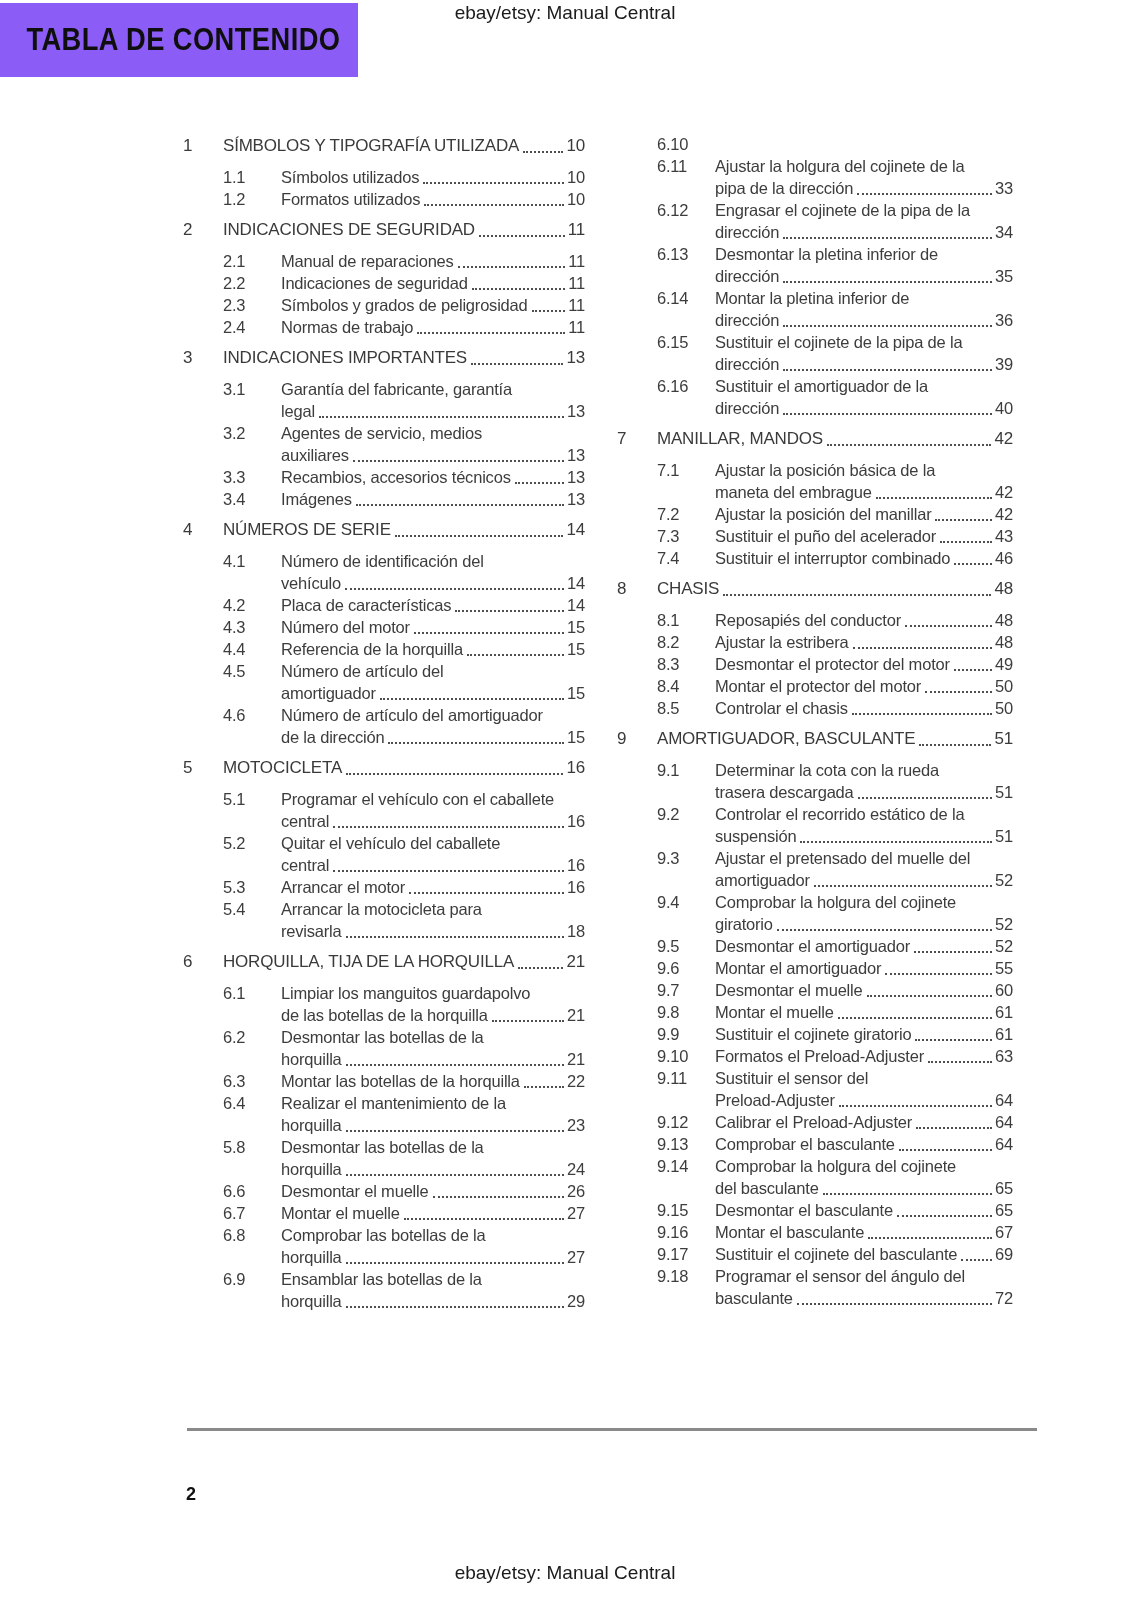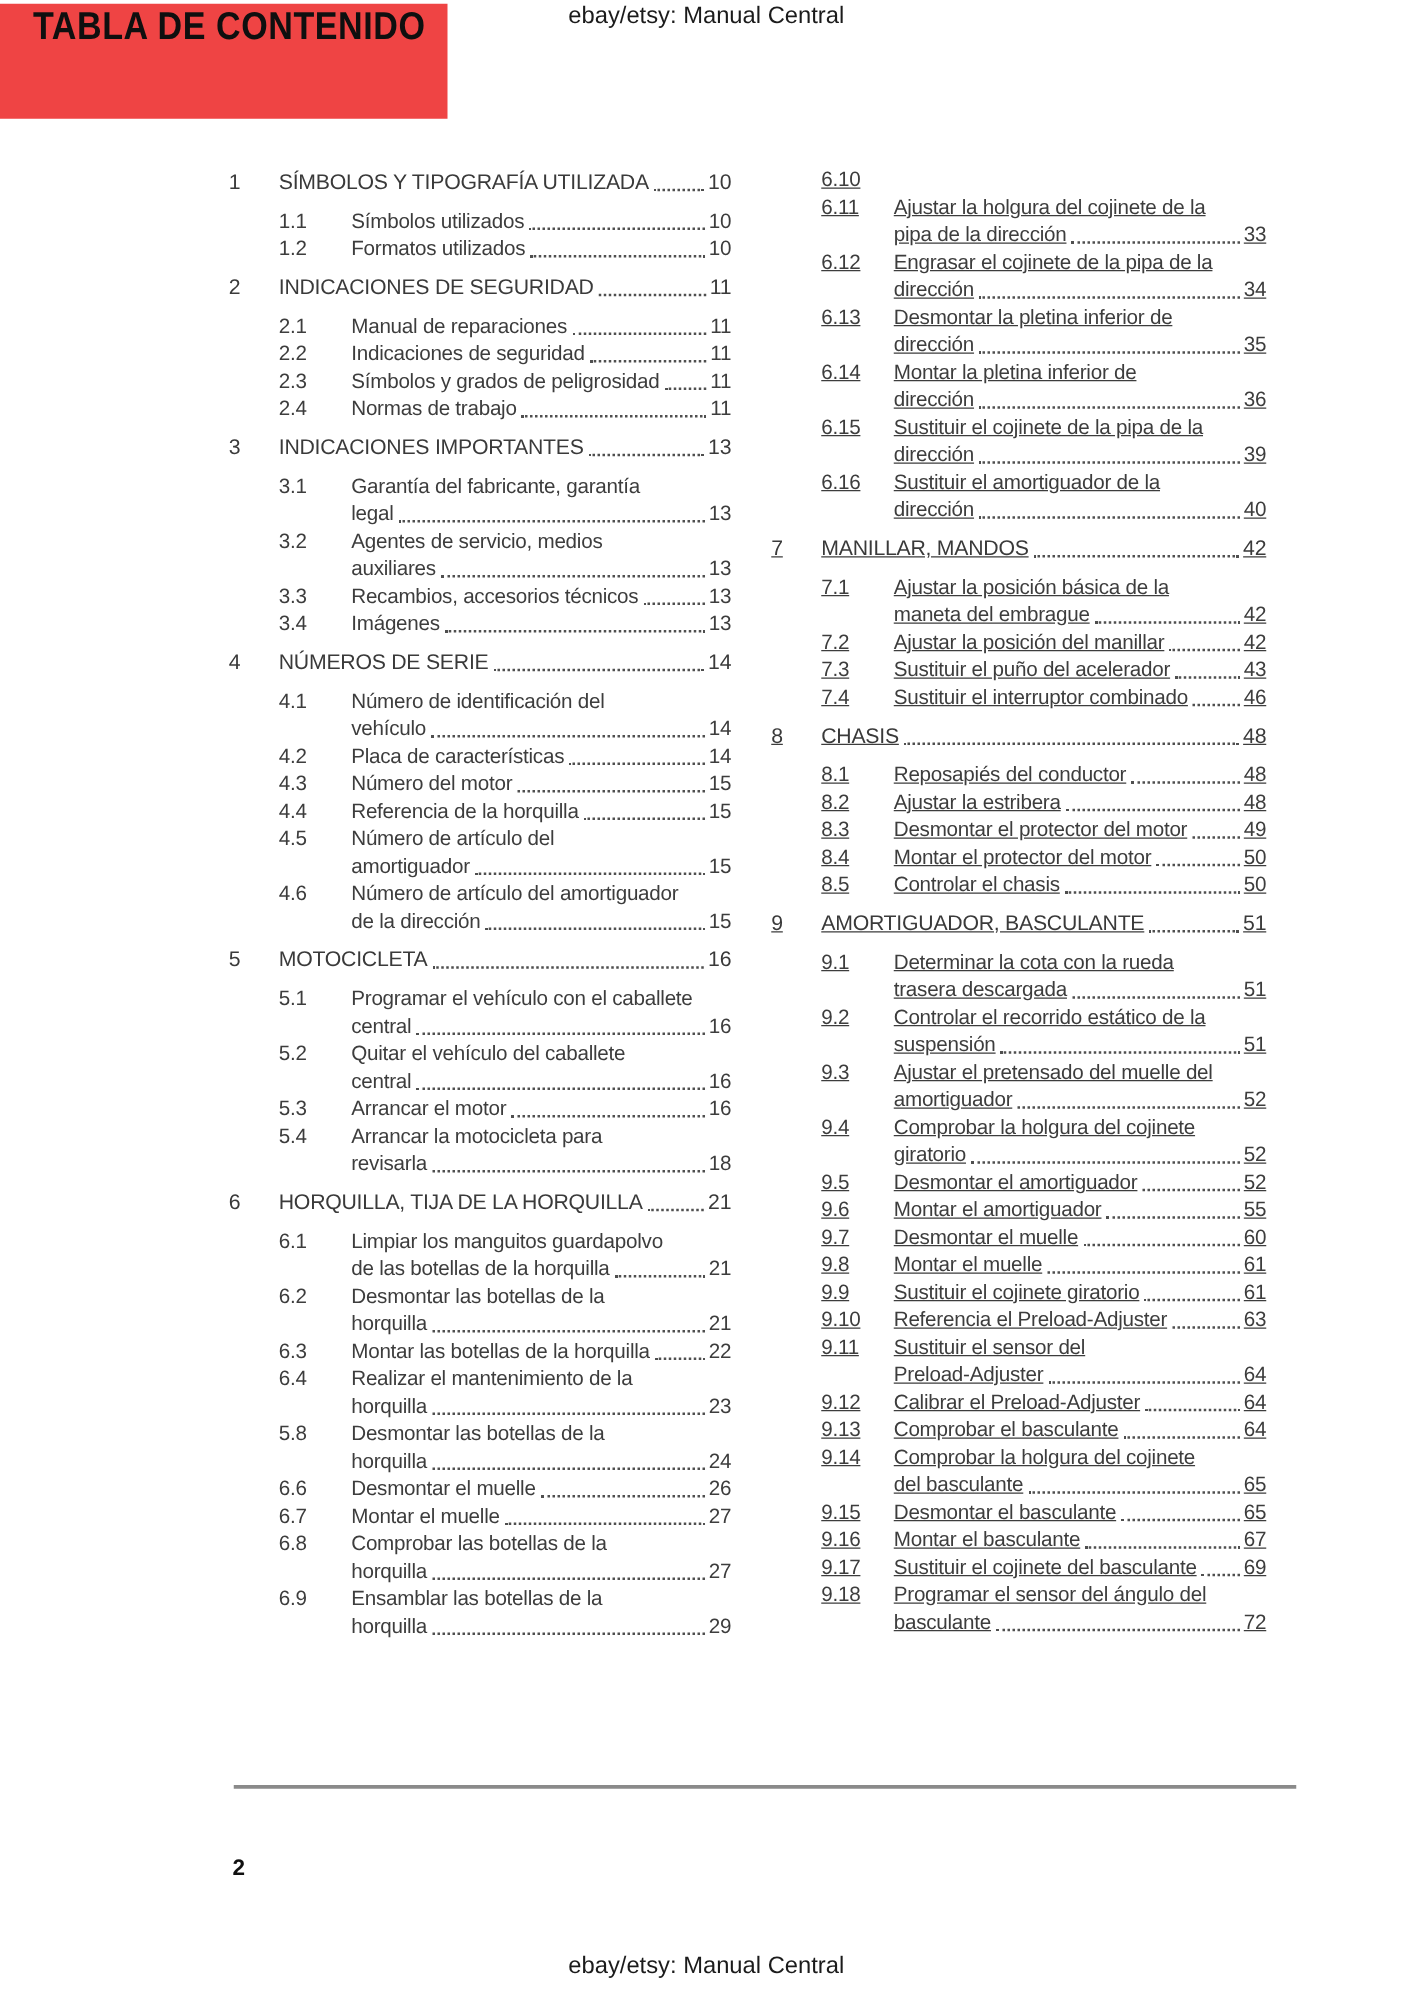--- a/index.html
+++ b/index.html
@@ -11,43 +11,43 @@
     overflow:hidden;
   }
 
   
   .doc-title-top {
     position:absolute; top:2px; left:0; width:100%;
     text-align:center; font-size:19px; color:#1b1b1b;
   }
   .heading-box {
     position:absolute; top:3px; left:0;
-    width:358px; height:92px;
-    background:#ef4444;
-    display:flex; 
+    width:358px; height:74px;
+    background:#8b5cf6;
+    display:flex; align-items:center;
   }
   .heading-box .heading-text {
     font-size:31px; font-weight:bold; color:#0f0f0f;
     padding-left:30px; white-space:nowrap;
     transform:scaleX(0.88); transform-origin:left center;
     letter-spacing:0.5px;
   }
 
   
   .toc {
     position:absolute; top:126px; left:183px;
     width:830px;
     display:flex; gap:32px;
     color:#3d3d3d;
     font-size:16.5px; line-height:22px;
     letter-spacing:-0.2px;
   }
   .col { display:flex; flex-direction:column; }
   .col-left  { width:402px; }
-  .col-right { width:396px; padding-top:7px;text-decoration:underline; }
+  .col-right { width:396px; padding-top:7px; }
 
   .entry { display:flex; align-items:flex-start; }
   .entry.section { margin:9px 0; font-size:17px; color:#3a3a3a; }
   .entry .num { flex:none; }
   .entry.section .num { width:40px; }
   .entry.sub { padding-left:40px; }
   .entry.sub .num { width:58px; }
   .entry .body { flex:1; min-width:0; }
   .entry .line { display:block; }
   .lastline { display:flex; align-items:flex-end; }
@@ -731,21 +731,21 @@
             <span class="txt">Sustituir el cojinete giratorio</span>
             <span class="dots"></span>
             <span class="page">61</span>
           </span>
         </span>
       </div>
       <div class="entry sub">
         <span class="num">9.10</span>
         <span class="body">
           <span class="lastline">
-            <span class="txt">Referencia el Preload-Adjuster</span>
+            <span class="txt">Formatos el Preload-Adjuster</span>
             <span class="dots"></span>
             <span class="page">63</span>
           </span>
         </span>
       </div>
       <div class="entry sub">
         <span class="num">9.11</span>
         <span class="body">
           <span class="line">Sustituir el sensor del</span>
           <span class="lastline">

